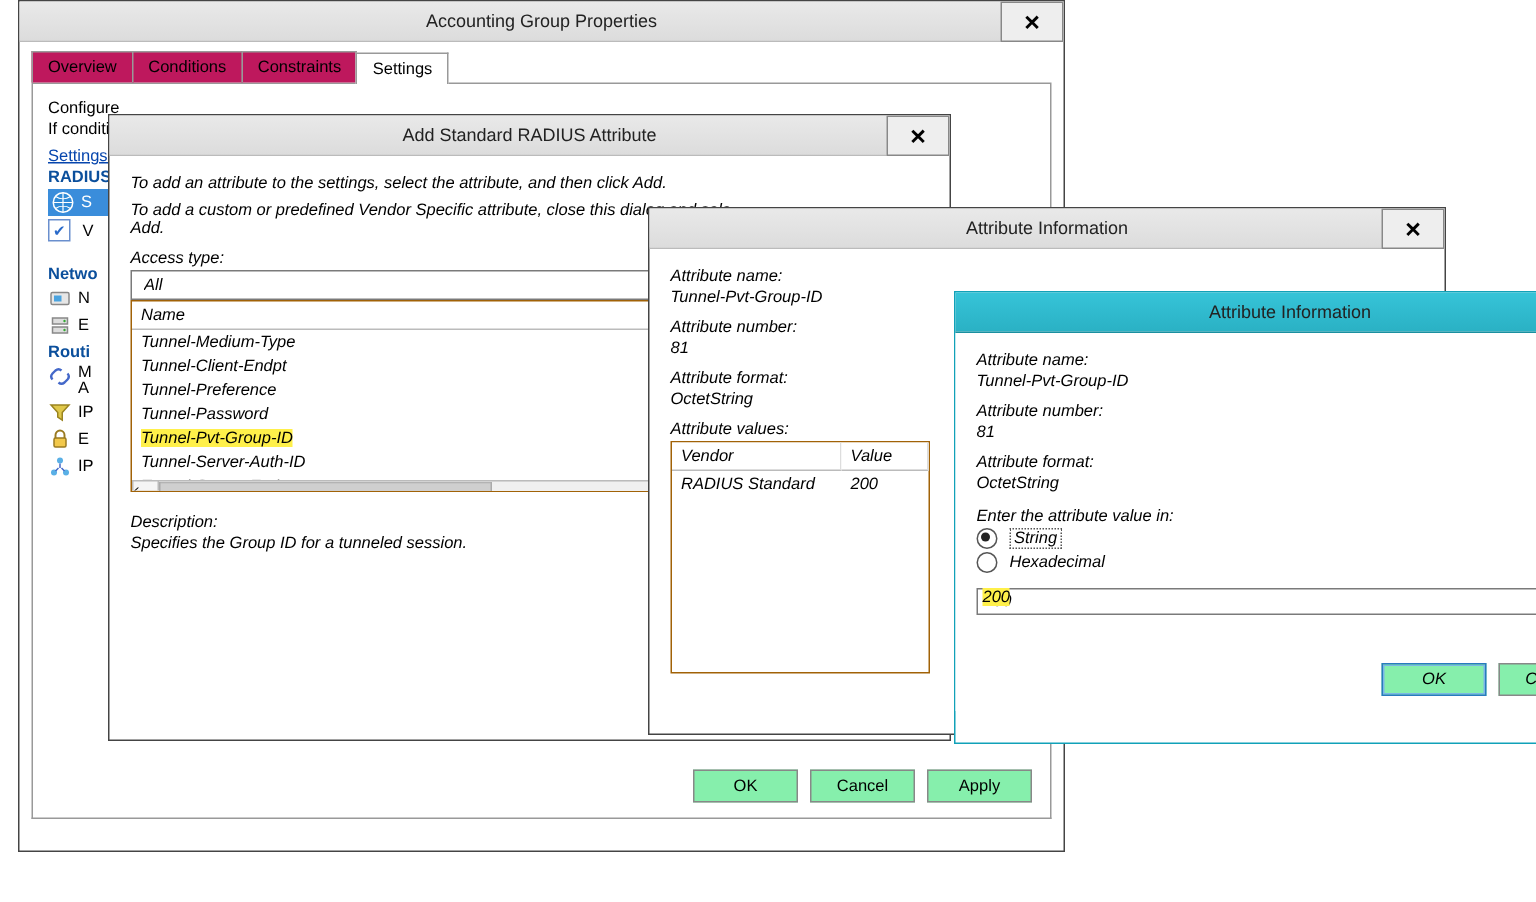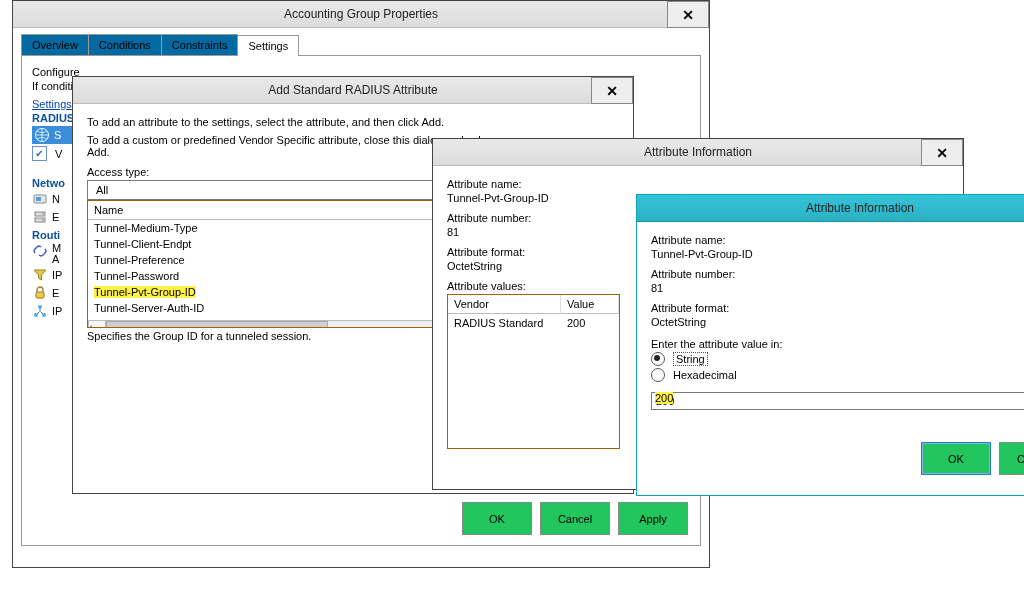--- a/index.html
+++ b/index.html
@@ -2,40 +2,40 @@
 <html><head>
 <meta charset="utf-8">
 <style>
   html, body { margin:0; padding:0; font-family: "Segoe UI", Tahoma, sans-serif; font-size:11px; background:#fff; color:#000; width:1024px; height:601px; overflow:hidden }
   .window { position:absolute; border:1px solid #444; background:#fff; }
   .titlebar { display:flex; align-items:center; justify-content:center; height:26px; position:relative; }
   .titlebar.gray { background:linear-gradient(#e9e9e9,#dcdcdc); border-bottom:1px solid #bbb; }
   .titlebar.teal { background:linear-gradient(#36c4d8,#2ab1c4); border-bottom:1px solid #1a8fa0; }
   .title { font-size:12px; color:#222 }
   .closebtn { position:absolute; right:0; top:0; width:40px; height:25px; border:1px solid #888; background:#eee; display:flex; align-items:center; justify-content:center; font-size:14px; font-weight:bold; cursor:pointer }
-  .body { padding:10px 14px; }
+  .body { padding:10px 14px;font-style:italic; }
   .tabstrip { display:flex; border-bottom:1px solid #999; margin:6px 8px 0 8px; }
-  .tab { padding:4px 10px; border:1px solid #999; border-bottom:none; background:#0369a1; margin-right:-1px; cursor:pointer }
+  .tab { padding:4px 10px; border:1px solid #999; border-bottom:none; background:#be185d; margin-right:-1px; cursor:pointer }
   .tab.active { background:#fff; position:relative; top:1px; }
   .label { display:block; margin:2px 0 }
   .link { color:#0645ad; text-decoration:underline; cursor:pointer }
   .linkbold { color:#0b4f9c; font-weight:bold }
   .row { display:flex; align-items:center; gap:4px; margin:2px 0 }
   .icon { width:16px; height:16px; display:inline-block }
   .checkbox { width:13px; height:13px; border:1px solid #6a8fce; background:#fff; display:inline-flex; align-items:center; justify-content:center; font-size:10px; color:#2a6ac9; margin-right:4px }
   select, input[type=text] { border:1px solid #7a7a7a; font:inherit; padding:2px 4px; background:#fff }
   .listbox { border:1px solid #a16207; height:126px; overflow:hidden; position:relative; background:#fff }
   .listhead { border-bottom:1px solid #bbb; padding:3px 6px; background:#fff; position:sticky; top:0 }
   .listrows { height:100px; overflow:auto }
   .listrow { padding:2px 6px; cursor:default }
   .hscroll { height:16px; background:#eaeaea; border-top:1px solid #bbb; display:flex; align-items:center; justify-content:flex-start }
   .hscroll .nub { width:16px; height:16px; border:1px solid #bbb; background:#f5f5f5 }
   .hsb-track { flex:1; height:16px; background:#f0f0f0; position:relative }
   .hsb-thumb { position:absolute; left:0; top:0; height:14px; width:120px; background:#cfcfcf; border:1px solid #aaa }
-  .btn { min-width:70px; height:33px; border:1px solid #888; background:#22c55e; cursor:pointer; font:inherit; padding:0 12px }
+  .btn { min-width:70px; height:22px; border:1px solid #888; background:#86efac; cursor:pointer; font:inherit; padding:0 12px }
   .btn.default { border:1px solid #2a7abf; box-shadow:0 0 0 1px #7ab7e6 inset }
   .btnrow { display:flex; gap:8px; justify-content:flex-end; margin-top:12px }
   .table { border:1px solid #a16207; width:173px; }
   .table th { text-align:left; font-weight:normal; border-bottom:1px solid #bbb; border-right:1px solid #ddd; padding:3px 6px; background:#fff }
   .table td { padding:3px 6px }
   .hl { background:#fff04a }
   .radio { display:inline-block; width:12px; height:12px; border:1px solid #555; border-radius:50%; margin-right:4px; position:relative; vertical-align:middle }
   .radio.checked::after { content:""; position:absolute; left:2px; top:2px; width:6px; height:6px; background:#222; border-radius:50% }
   svg { display:block }
 </style>
@@ -170,20 +170,21 @@
       </div>
       <div class="hscroll">
         <div class="nub">‹</div>
         <div class="hsb-track">
             <div class="hsb-thumb" style="width:220px"></div>
           </div>
         <div class="nub">›</div>
       </div>
     </div>
 
+    <span class="label" style="margin-top:14px">Description:</span>
     <span class="label">Specifies the Group ID for a tunneled session.</span>
   </div>
 </div>
 
 <div class="window" id="w3" style="left:432px; top:138px; width:530px; height:350px;">
   <div class="titlebar gray">
     <span class="title">Attribute Information</span>
     <div class="closebtn">✕</div>
   </div>
   <div class="body">

